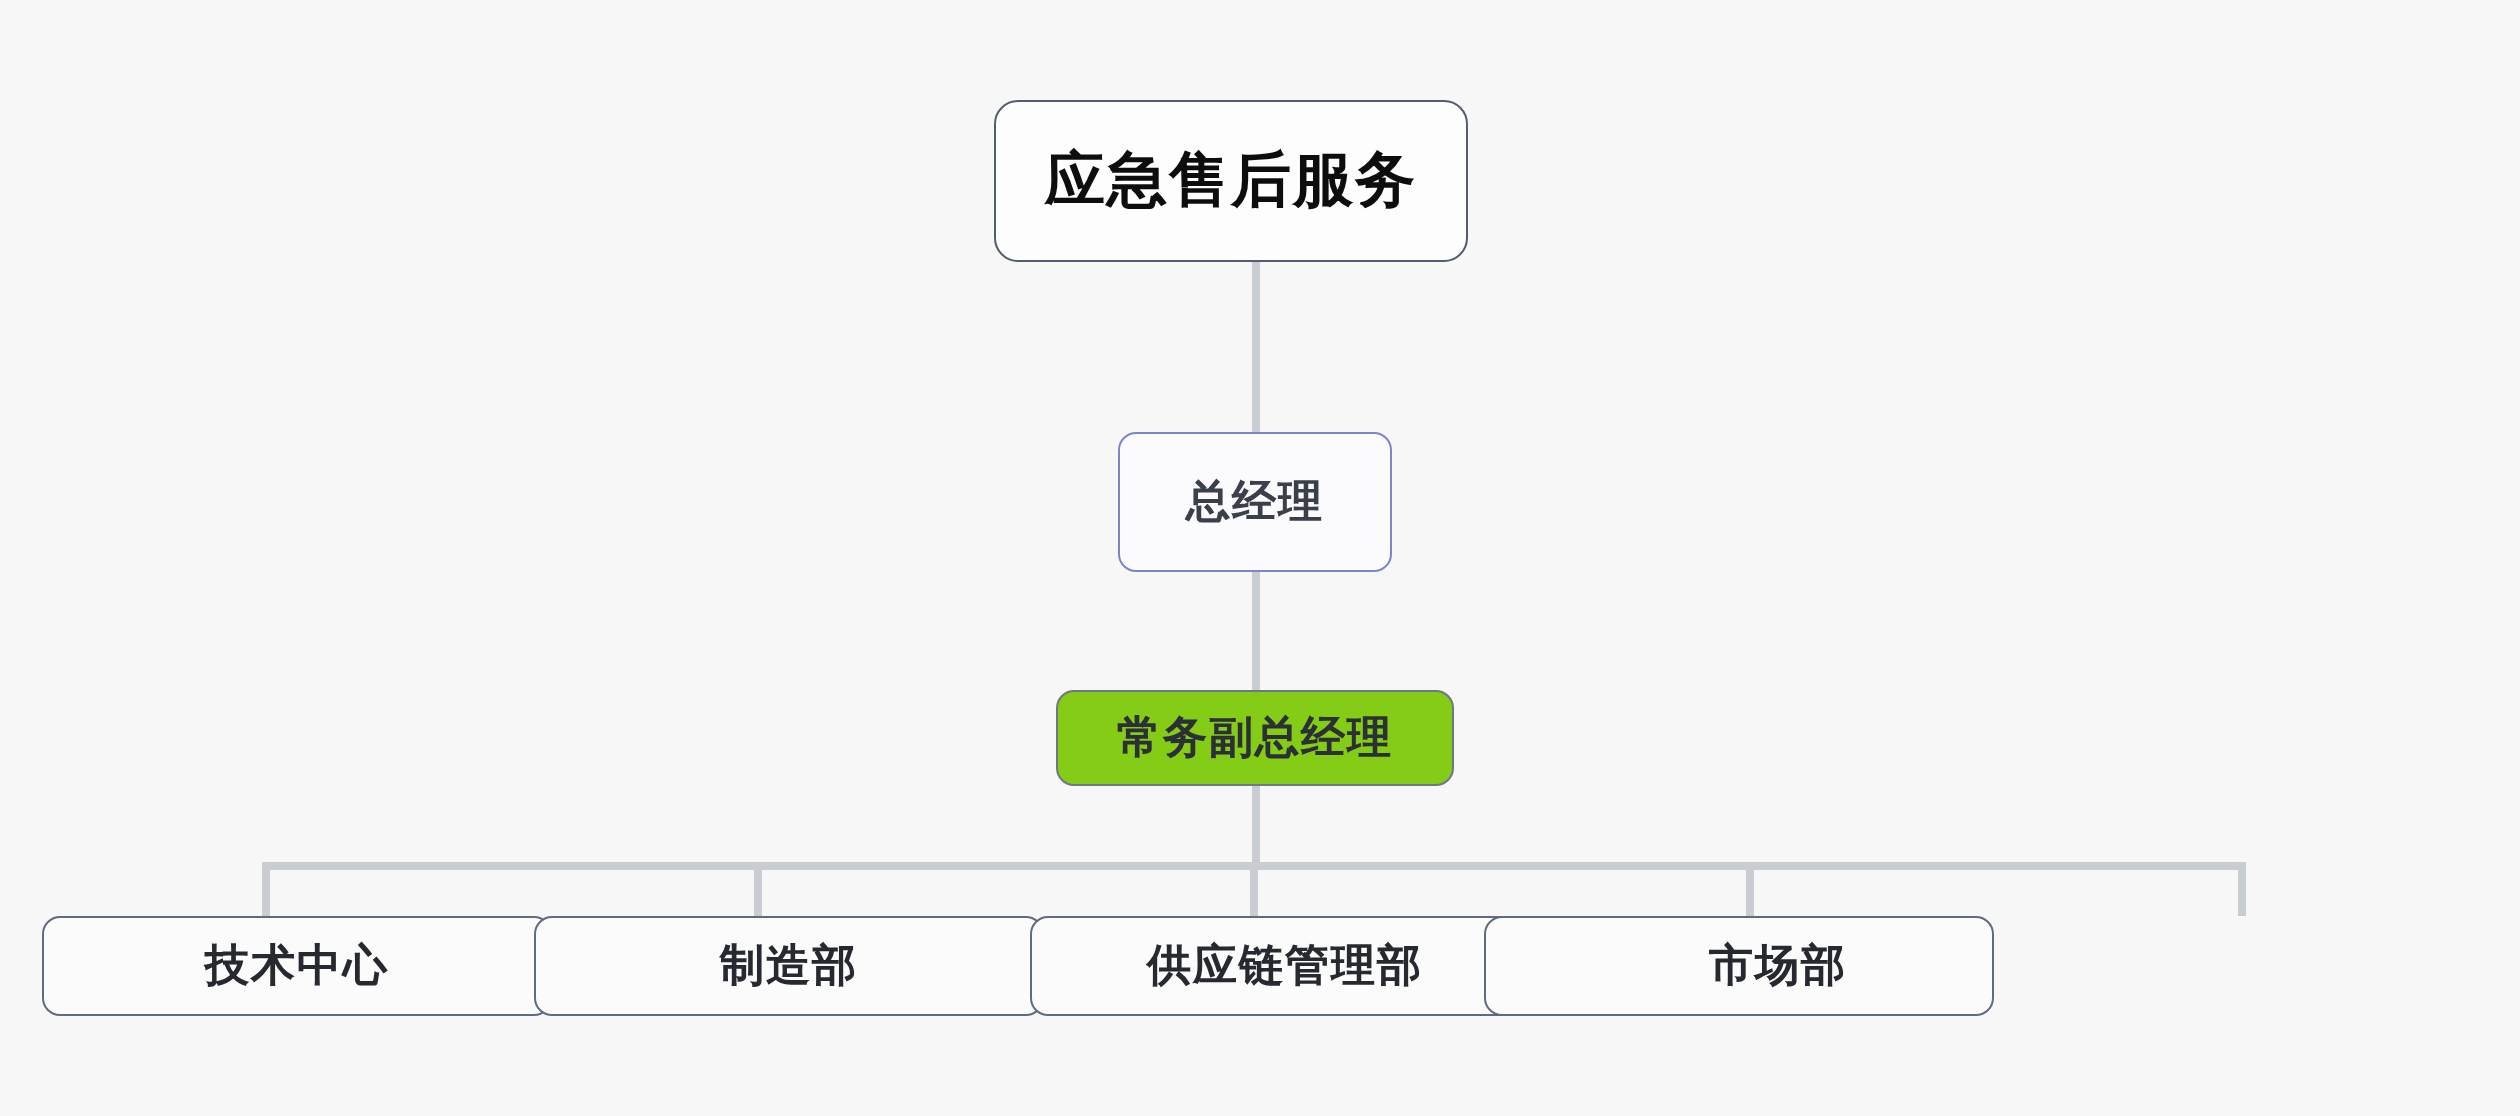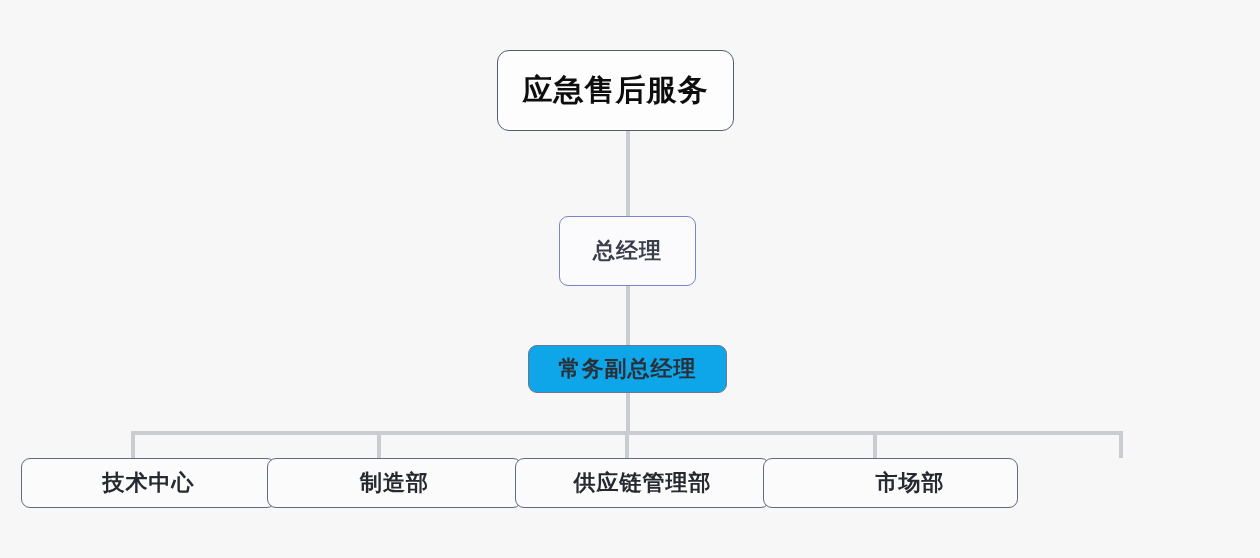--- a/index.html
+++ b/index.html
@@ -70,38 +70,38 @@
   }
 
   .node-deputy {
     left: 528px;
     top: 345px;
     width: 199px;
     height: 48px;
     font-size: 22px;
     border-radius: 9px;
     border-color: #6e7789;
-    background: #0ea5e9;
+    background: #84cc16;
     color: #2b2f36;
   }
 
   .node-dept {
     top: 458px;
     width: 255px;
     height: 50px;
     font-size: 22px;
     border-radius: 9px;
     border-color: #5f6b80;
     background: #fbfbfb;
     color: #26292f;
   }
   .dept-0 { left: 21px;   }
   .dept-1 { left: 267px;  }
   .dept-2 { left: 515px;  }
-  .dept-3 { left: 763px; padding-left: 39px;  }
+  .dept-3 { left: 742px; padding-left: 39px;  }
   .dept-4 { left: 1009px; }
 </style>
 </head>
 <body>
 
 <div id="chart-canvas">
 
   <div class="connector conn-v" style="left:626px; top:131px; height:85px;"></div>
 
   <div class="connector conn-v" style="left:626px; top:274px; height:71px;"></div>

